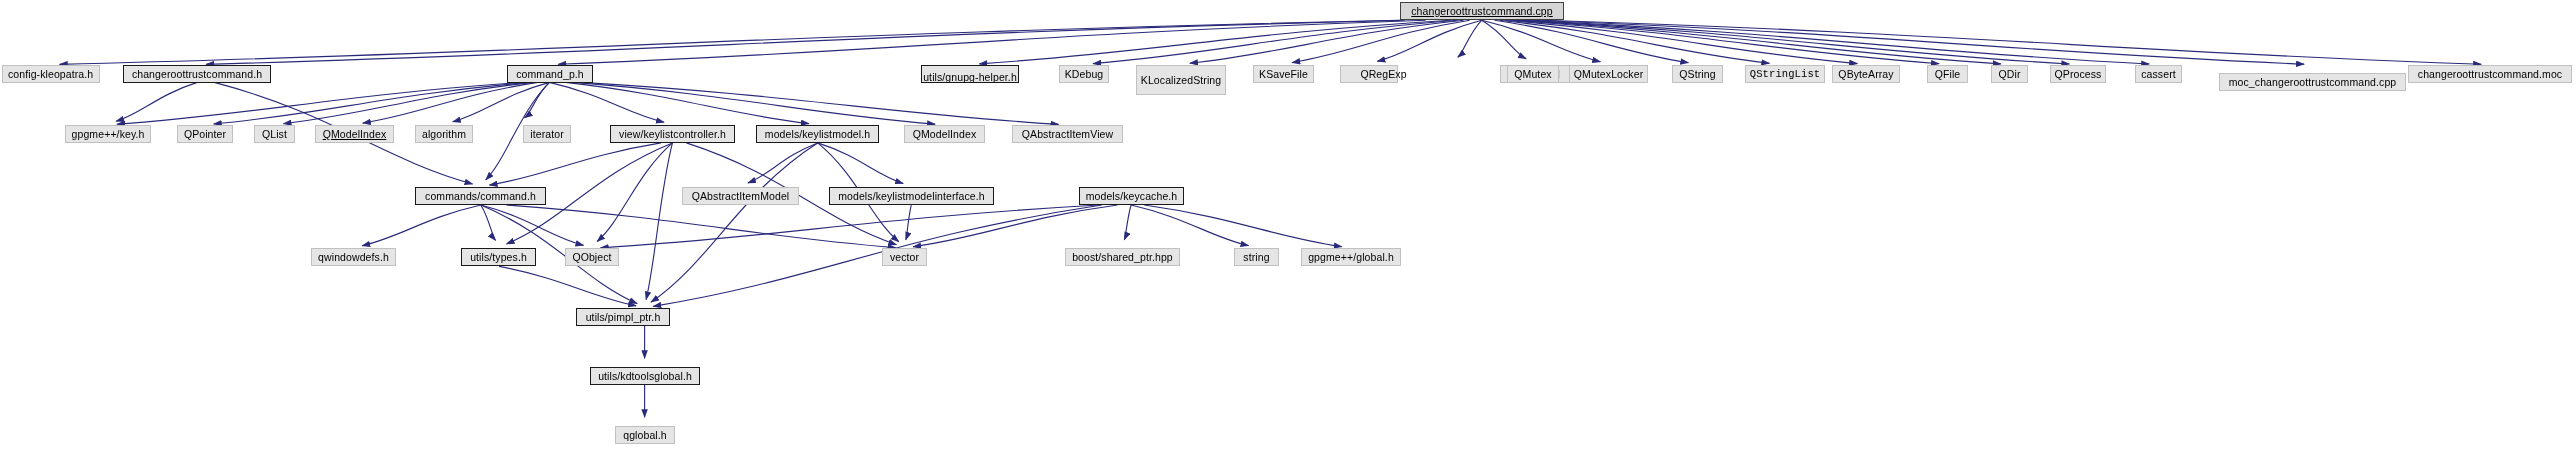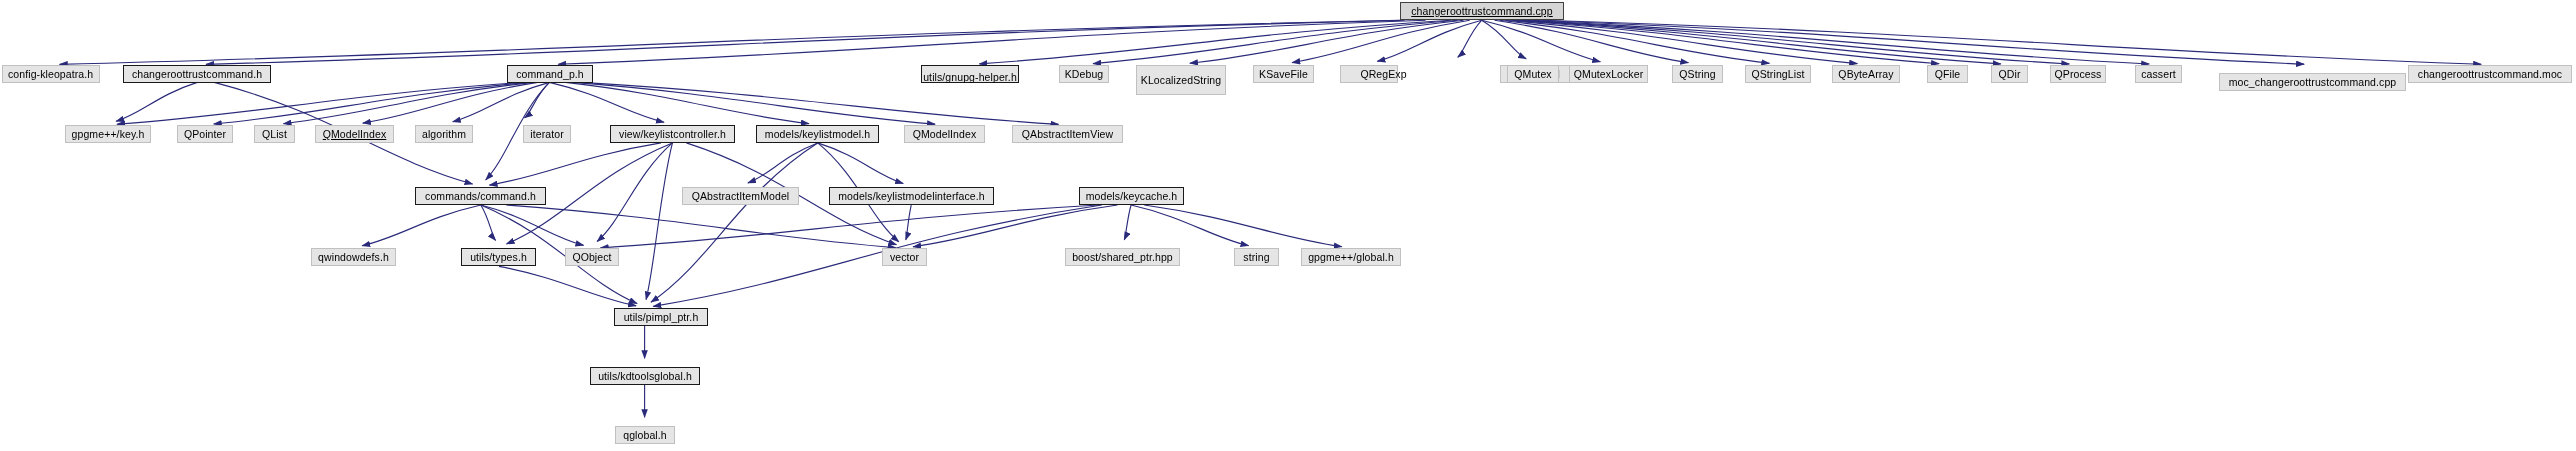--- a/index.html
+++ b/index.html
@@ -153,21 +153,21 @@
       </div>
       <div class="node" style="left: 1507px; top: 65px; width: 52px; height: 18px;">
         <span class="node-label">QMutex</span>
       </div>
       <div class="node" style="left: 1569px; top: 65px; width: 79px; height: 18px;">
         <span class="node-label">QMutexLocker</span>
       </div>
       <div class="node" style="left: 1672px; top: 65px; width: 51px; height: 18px;">
         <span class="node-label">QString</span>
       </div>
-      <div class="node" style="left: 1745px; top: 65px; width: 66px; height: 18px;">
+      <div class="node" style="left: 1745px; top: 65px; width: 80px; height: 18px; font-family: Liberation Mono, monospace;">
         <span class="node-label">QStringList</span>
       </div>
       <div class="node" style="left: 1832px; top: 65px; width: 68px; height: 18px;">
         <span class="node-label">QByteArray</span>
       </div>
       <div class="node" style="left: 1927px; top: 65px; width: 41px; height: 18px;">
         <span class="node-label">QFile</span>
       </div>
       <div class="node" style="left: 1991px; top: 65px; width: 37px; height: 18px;">
         <span class="node-label">QDir</span>
@@ -240,21 +240,21 @@
       </div>
       <div class="node" style="left: 1065px; top: 248px; width: 115px; height: 18px;">
         <span class="node-label">boost/shared_ptr.hpp</span>
       </div>
       <div class="node" style="left: 1234px; top: 248px; width: 45px; height: 18px;">
         <span class="node-label">string</span>
       </div>
       <div class="node" style="left: 1301px; top: 248px; width: 100px; height: 18px;">
         <span class="node-label">gpgme++/global.h</span>
       </div>
-      <div class="node strong" style="left: 614px; top: 308px; width: 94px; height: 18px;">
+      <div class="node strong" style="left: 576px; top: 308px; width: 94px; height: 18px;">
         <span class="node-label">utils/pimpl_ptr.h</span>
       </div>
       <div class="node strong" style="left: 590px; top: 367px; width: 110px; height: 18px;">
         <span class="node-label">utils/kdtoolsglobal.h</span>
       </div>
       <div class="node" style="left: 615px; top: 426px; width: 60px; height: 18px;">
         <span class="node-label">qglobal.h</span>
       </div>
     </div>
 </div>

